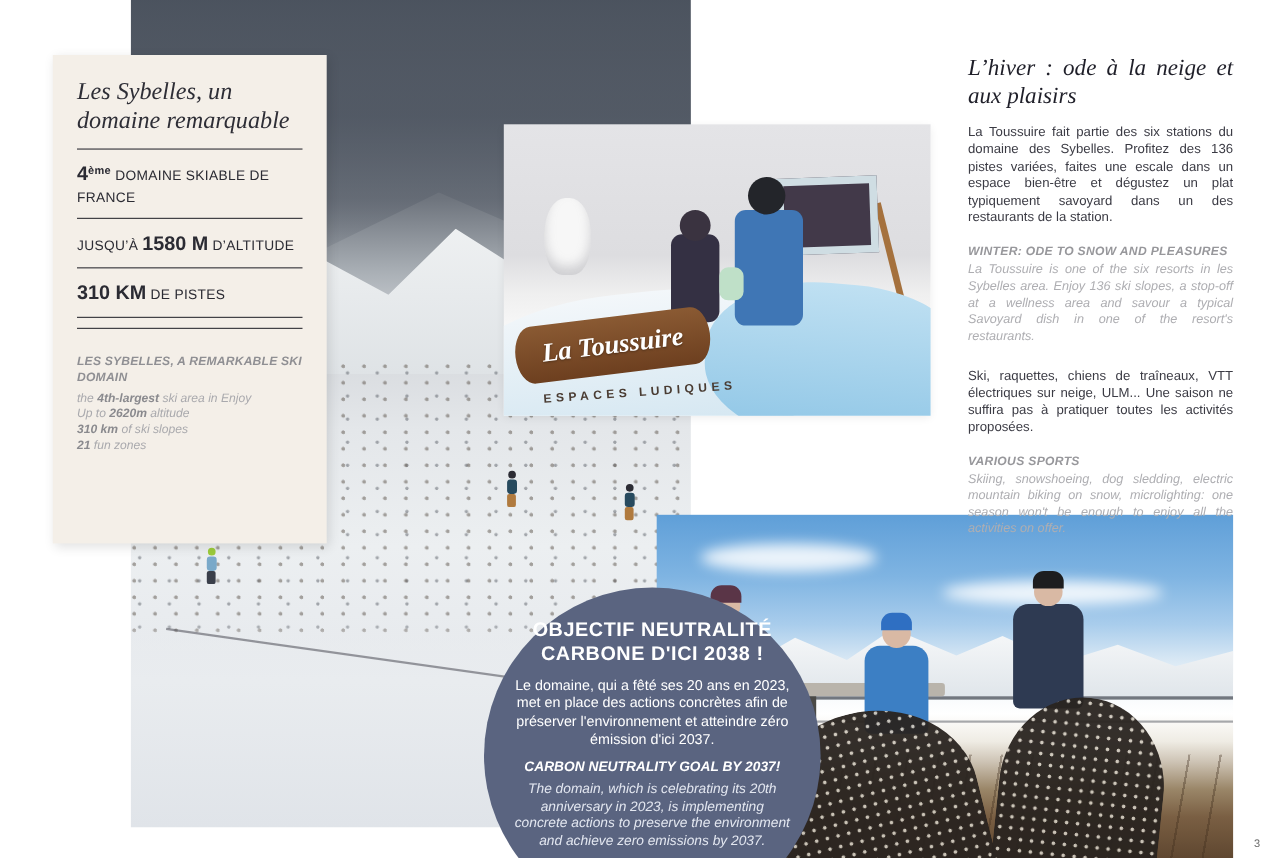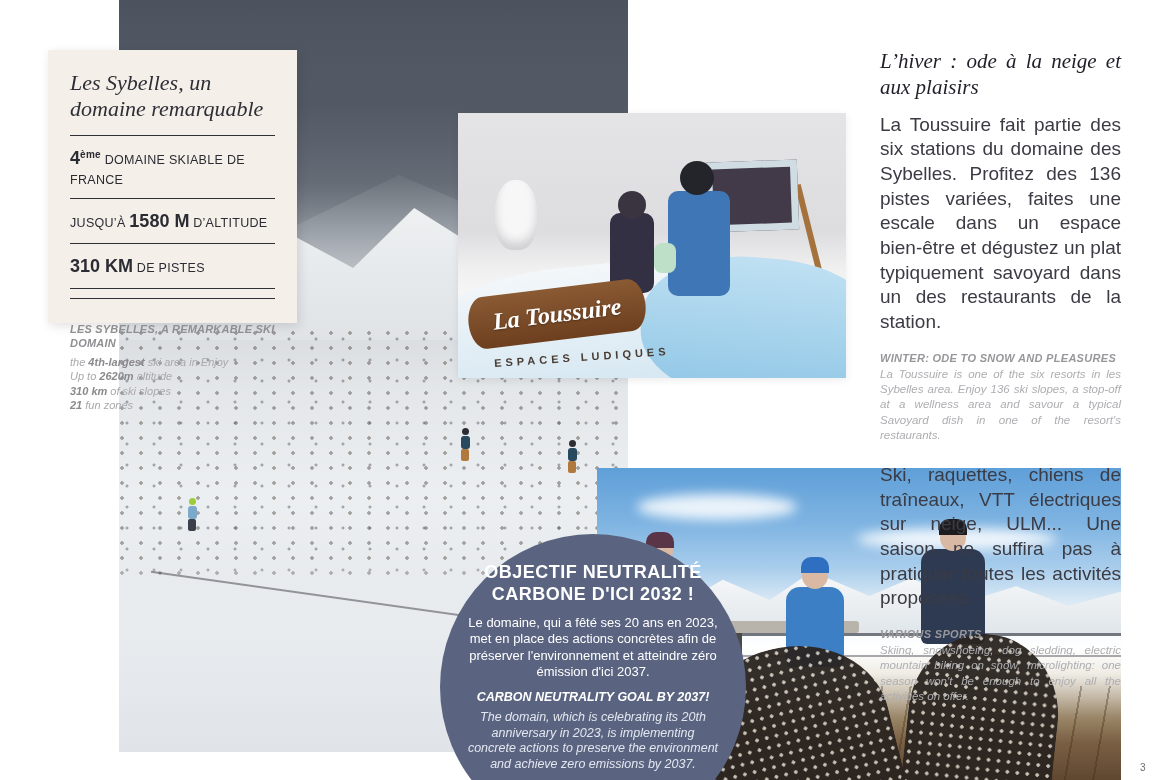--- a/index.html
+++ b/index.html
@@ -92,37 +92,37 @@
   .bp-p3 { left:7%; top:30%; width:52px; height:78px; background:#2f6b75; }
   .bp-p3:after { background:#5a3547; }
   .bp-p4 { left:-3%; top:36%; width:40px; height:70px; background:#2c5a9e; }
   .bp-chair { position:absolute; background-color:#2a2420;
     background-image:radial-gradient(#cfc9bd 1.5px, transparent 2px); background-size:10px 10px;
     border-radius:50% 50% 12px 12px; opacity:.95; }
   .bp-chair.ch1 { left:18%; bottom:-12%; width:200px; height:170px; transform:rotate(-14deg); }
   .bp-chair.ch2 { right:12%; bottom:-6%; width:150px; height:165px; transform:rotate(6deg); }
 
   
-  .info-box { position:absolute; left:48px; top:50px; width:249px; height:273px; z-index:5;
+  .info-box { position:absolute; left:48px; top:50px; width:249px; height:444px; z-index:5;
     background:#f4efe8; box-shadow:2px 3px 10px rgba(0,0,0,.12); padding:20px 22px; }
   .info-title { font:italic 22px/1.2 "Liberation Serif", serif; color:#2e2e36; width:196px; margin-bottom:12px; }
   .divider { border:0; border-top:1px solid #2f2f36; margin:9px 0; }
   .stat { font-size:12.5px; letter-spacing:.3px; color:#2b2b33; line-height:1.45; }
   .stat-num { font-size:18px; font-weight:bold; letter-spacing:0; }
   .stat-sup { font-size:10px; font-weight:bold; vertical-align:6px; }
   .en-block { margin-top:4px; }
   .ib-en-label { font:bold italic 11px/1.25 "Liberation Sans", sans-serif; color:#8f8f93; letter-spacing:.2px; margin-bottom:4px;margin-top:24px; }
   .en-line { font:italic 11px/1.32 "Liberation Sans", sans-serif; color:#a9a9ad; }
   .en-line b { color:#8a8a8e;text-align:center; }
 
   
   .col-right { position:absolute; left:880px; top:48px; width:241px; z-index:3; }
   .col-right h1 { font:italic 21px/1.25 "Liberation Serif", serif; color:#1f1f29;
     text-align:justify; margin-bottom:12px; }
-  .col-right .body { font-size:19px; line-height:1.3; text-align:justify; color:#3b3b44; margin-bottom:16px; }
+  .col-right .body { font-size:12px; line-height:1.3; text-align:justify; color:#3b3b44; margin-bottom:16px; }
   .rc-en-label { font:bold italic 11px/1.3 "Liberation Sans", sans-serif; color:#97979b; letter-spacing:.3px; margin-bottom:2px; }
   .rc-en-body { font:italic 11.5px/1.32 "Liberation Sans", sans-serif; color:#aeaeb2; text-align:justify; margin-bottom:20px; }
 
   
   .circle { position:absolute; left:440px; top:534px; width:306px; height:306px; border-radius:50%;
     background:#5a6480; z-index:6; color:#ffffff; text-align:center; padding:28px 27px 0; }
   .circle h3 { font-size:18px; font-weight:bold; line-height:1.2; letter-spacing:.5px; margin-bottom:10px; }
   .c-body { font-size:13px; line-height:1.25; margin-bottom:10px; }
   .c-en-label { font:bold italic 12.5px/1.2 "Liberation Sans", sans-serif; margin-bottom:5px; }
   .c-en-body { font:italic 12.5px/1.25 "Liberation Sans", sans-serif; color:#e3e7f0; }
@@ -211,21 +211,21 @@
     <h1>L’hiver : ode à la neige et aux plaisirs</h1>
     <p class="body">La Toussuire fait partie des six stations du domaine des Sybelles. Profitez des 136 pistes variées, faites une escale dans un espace bien-être et dégustez un plat typiquement savoyard dans un des restaurants de la station.</p>
     <p class="rc-en-label">WINTER: ODE TO SNOW AND PLEASURES</p>
     <p class="rc-en-body">La Toussuire is one of the six resorts in les Sybelles area. Enjoy 136 ski slopes, a stop-off at a wellness area and savour a typical Savoyard dish in one of the resort's restaurants.</p>
     <p class="body">Ski, raquettes, chiens de traîneaux, VTT électriques sur neige, ULM... Une saison ne suffira pas à pratiquer toutes les activités proposées.</p>
     <p class="rc-en-label">VARIOUS SPORTS</p>
     <p class="rc-en-body">Skiing, snowshoeing, dog sledding, electric mountain biking on snow, microlighting: one season won't be enough to enjoy all the activities on offer.</p>
   </section>
 
   <div class="circle">
-    <h3>OBJECTIF NEUTRALITÉ CARBONE D'ICI 2032 !</h3>
+    <h3>OBJECTIF NEUTRALITÉ CARBONE D'ICI 2038 !</h3>
     <p class="c-body">Le domaine, qui a fêté ses 20 ans en 2023, met en place des actions concrètes afin de préserver l'environnement et atteindre zéro émission d'ici 2037.</p>
     <p class="c-en-label">CARBON NEUTRALITY GOAL BY 2037!</p>
     <p class="c-en-body">The domain, which is celebrating its 20th anniversary in 2023, is implementing concrete actions to preserve the environment and achieve zero emissions by 2037.</p>
   </div>
 
   <div class="page-num">3</div>
 
 </div>
 
 </body></html>

